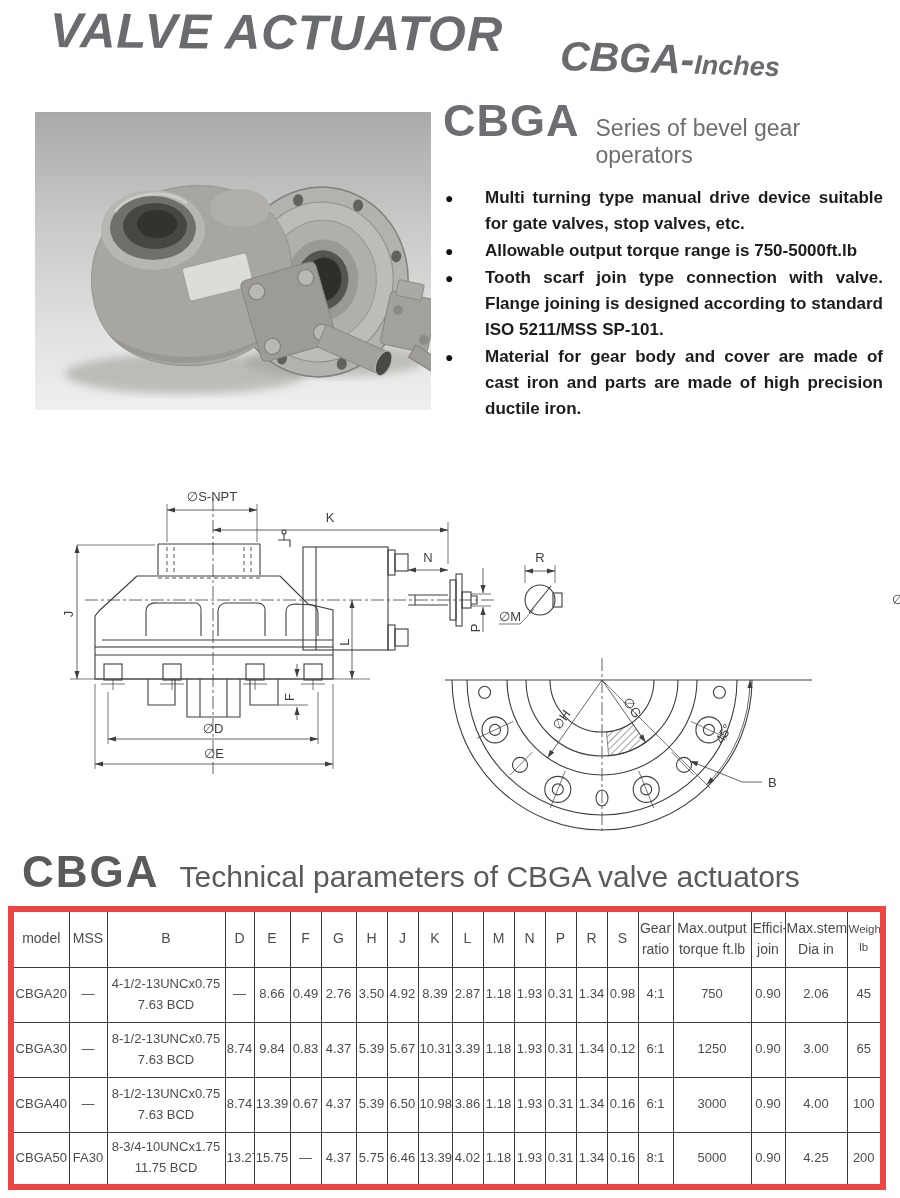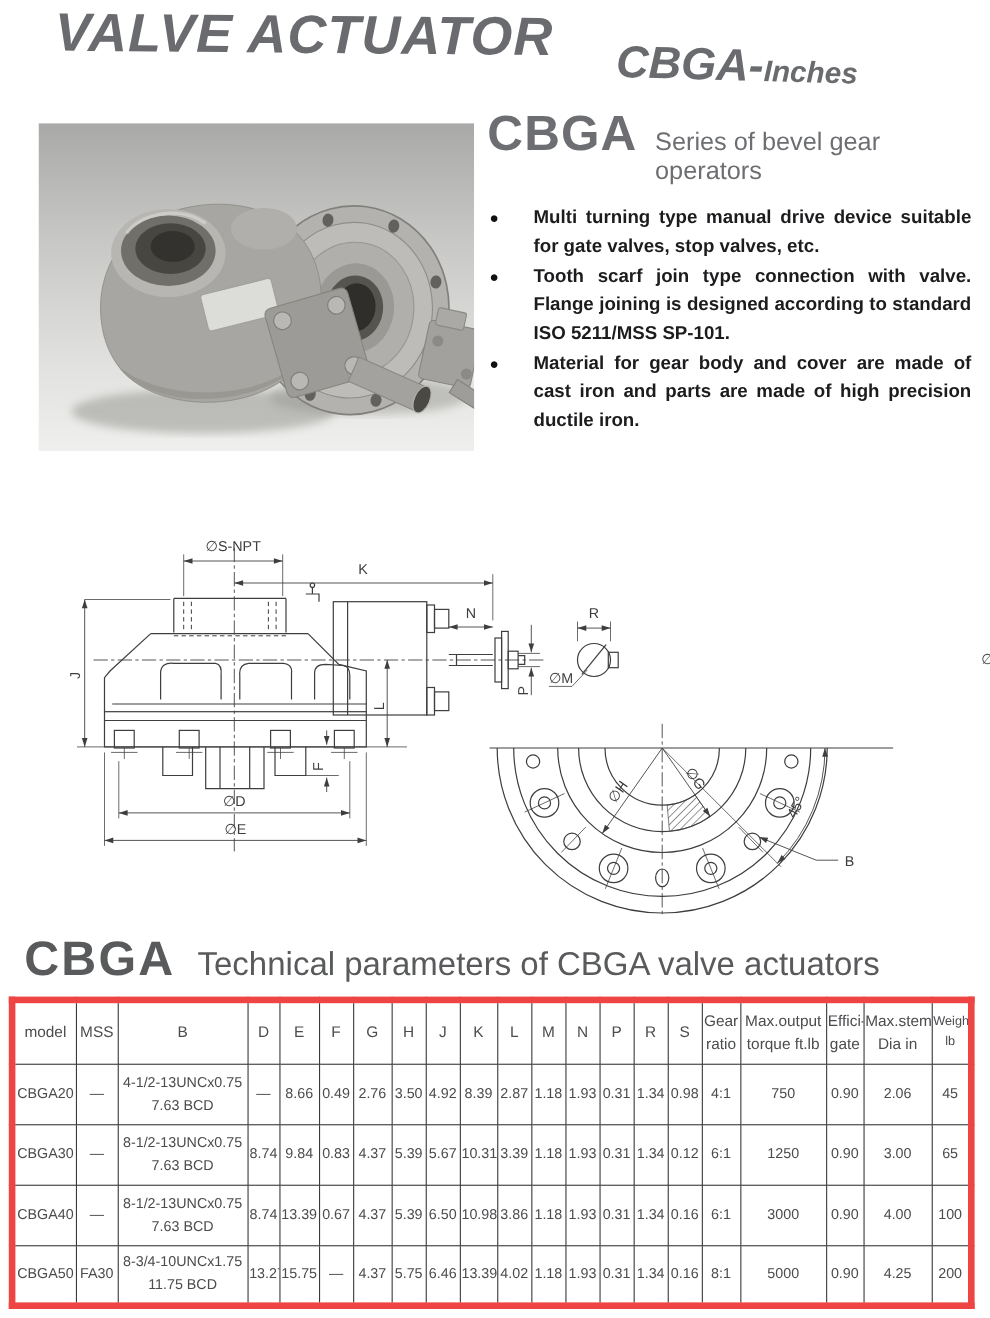--- a/index.html
+++ b/index.html
@@ -125,20 +125,21 @@
   </g>
 </svg>
 
 <div class="abs" id="intro">
   <div id="intro-head">
     <span class="cbga">CBGA</span>
     <span class="tag">Series of bevel gear operators</span>
   </div>
   <ul id="feature-list">
     <li>Multi turning type manual drive device suitable for gate valves, stop valves, etc.</li>
+    <li>Allowable output torque range is 750-5000ft.lb</li>
     <li>Tooth scarf join type connection with valve. Flange joining is designed according to standard ISO 5211/MSS SP-101.</li>
     <li>Material for gear body and cover are made of cast iron and parts are made of high precision ductile iron.</li>
   </ul>
 </div>
 
 <svg class="abs" id="drawing" viewBox="0 0 850 392" role="img">
   <defs>
     <marker id="ar" viewBox="0 0 10 8" markerWidth="11" markerHeight="8" refX="10" refY="4" orient="auto-start-reverse">
       <path d="M0,0.8 L10,4 L0,7.2 Z" fill="#3e3e3e"></path>
     </marker>
@@ -335,21 +336,21 @@
           <th>M</th>
           <th>N</th>
           <th>P</th>
           <th>R</th>
           <th>S</th>
           <th>Gear
 ratio</th>
           <th>Max.output
 torque ft.lb</th>
           <th>Effici-
-gate</th>
+join</th>
           <th>Max.stem
 Dia  in</th>
           <th>Weight
 lb</th>
         </tr>
       </thead>
     <tbody id="tbody-main">
         <tr>
           <td>CBGA20</td>
           <td>—</td>

